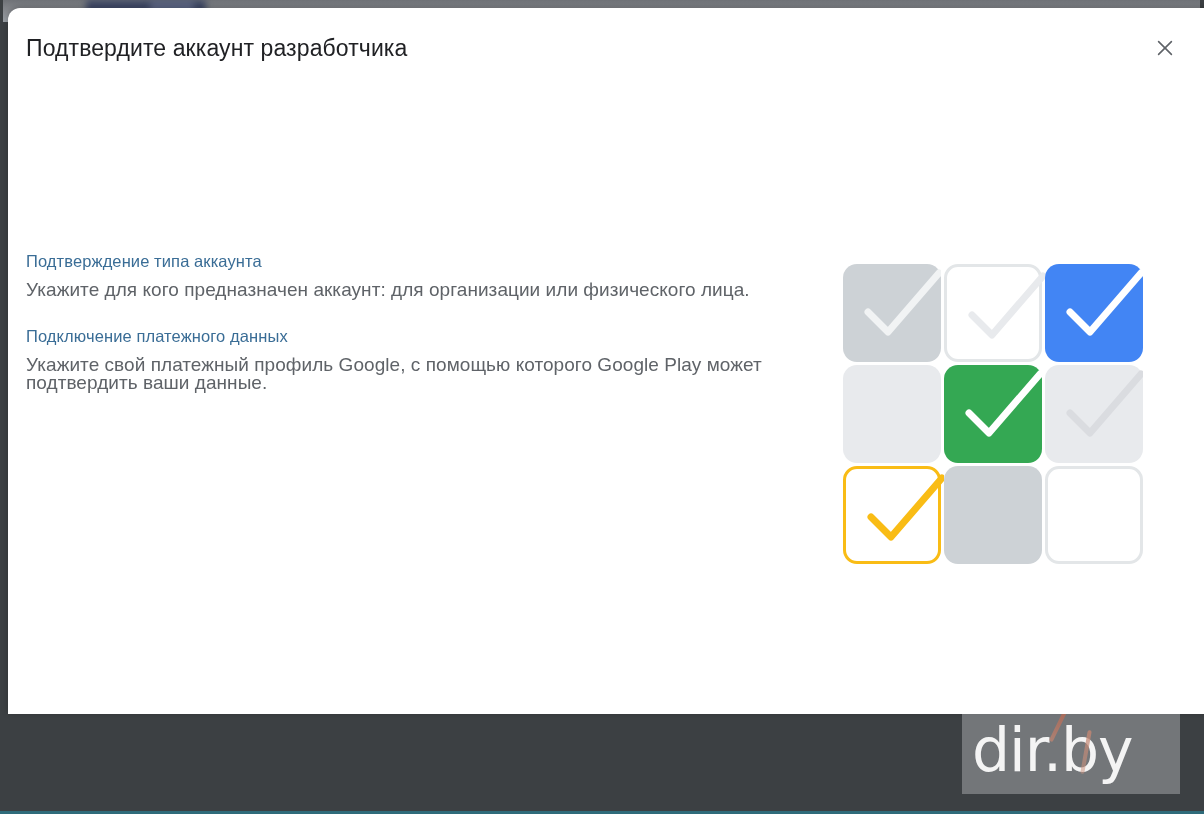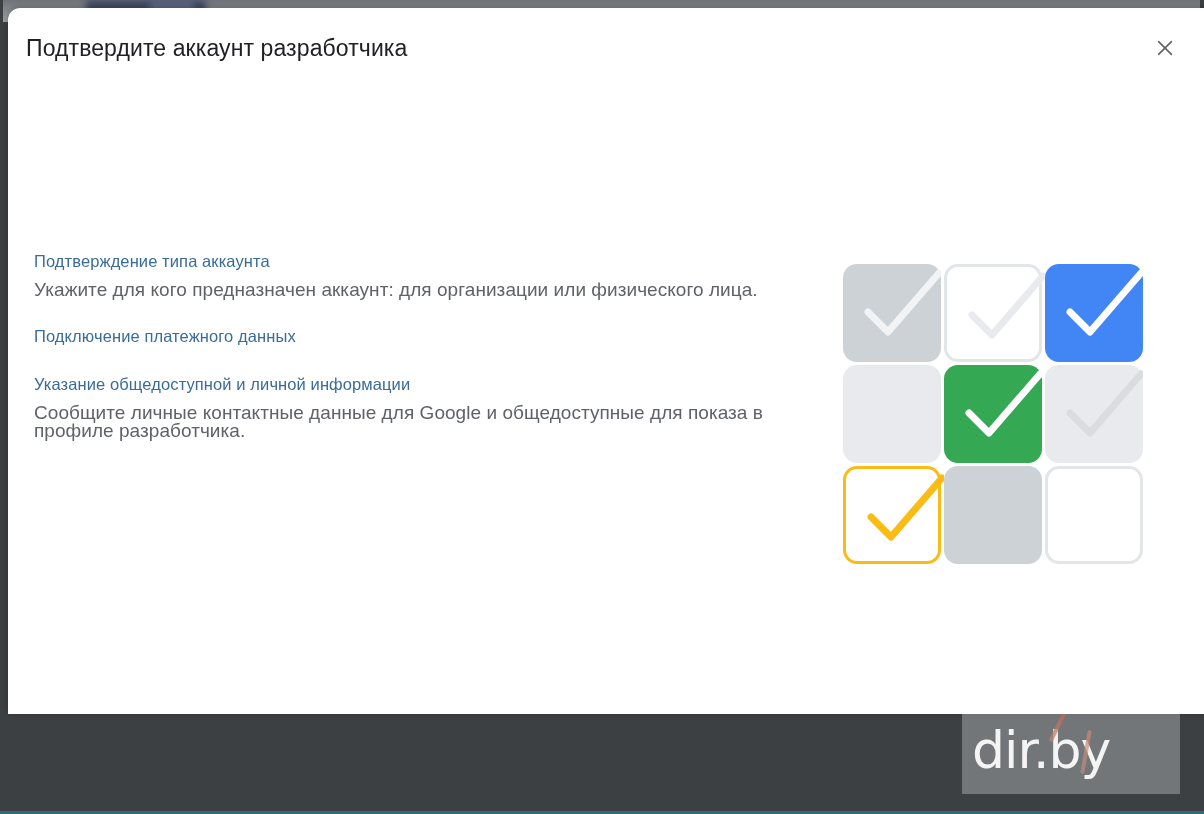--- a/index.html
+++ b/index.html
@@ -97,21 +97,21 @@
     width: 1188px;
     height: 650px;
   }
 
   #steps-column {
     position: absolute;
     left: 18px;
     top: 160px;
     width: 790px;
   }
-  .step-block { margin-bottom: 26px; margin-left: 8px; }
+  .step-block { margin-bottom: 26px; }
   .step-block:last-child { margin-bottom: 0; }
   .step-title {
     font-size: 16.5px;
     line-height: 22px;
     color: #3a6d96;
     font-weight: 400;
     margin: 0 0 9px 0;
     letter-spacing: 0.1px;
   }
   .step-desc {
@@ -197,21 +197,21 @@
     width: 218px;
     height: 80px;
     background: rgba(160,163,166,0.55);
     pointer-events: none;
     overflow: hidden;
   }
   #watermark-text {
     position: absolute;
     left: 10px;
     top: -4px;
-    font-size: 52px;
+    font-size: 60px;
     line-height: 80px;
     font-weight: 400;
     color: rgba(255,255,255,0.92);
     letter-spacing: -1px;
     font-family: "DejaVu Sans", "Liberation Sans", sans-serif;
     white-space: nowrap;
   }
   #watermark-stroke {
     position: absolute;
     left: 98px;
@@ -283,27 +283,24 @@
 
     <div id="steps-column">
 
       <div class="step-block">
         <div class="step-title">Подтверждение типа аккаунта</div>
         <div class="step-desc">Укажите для кого предназначен аккаунт: для организации или физического лица.</div>
       </div>
 
       <div class="step-block">
         <div class="step-title">Подключение платежного данных</div>
+        <div class="step-desc">Укажите свой платежный профиль Google, с помощью которого Google Play может подтвердить ваши данные.</div>
       </div>
 
 
-      <div class="step-block">
-        <div class="step-title">Указание общедоступной и личной информации</div>
-        <div class="step-desc">Сообщите личные контактные данные для Google и общедоступные для показа в профиле разработчика.</div>
-      </div>
 
     </div>
 
     <div id="checkbox-grid">
         <div class="cbox" style="background: rgb(205, 210, 214);">
           <svg viewBox="0 0 98 98">
             <path d="M25 48 L45 68 L96 9" fill="none" stroke="#f1f3f4" stroke-width="7" stroke-linecap="round" stroke-linejoin="round"></path>
           </svg>
         </div>
         <div class="cbox" style="background: rgb(255, 255, 255); border: 3px solid rgb(227, 230, 232);">

